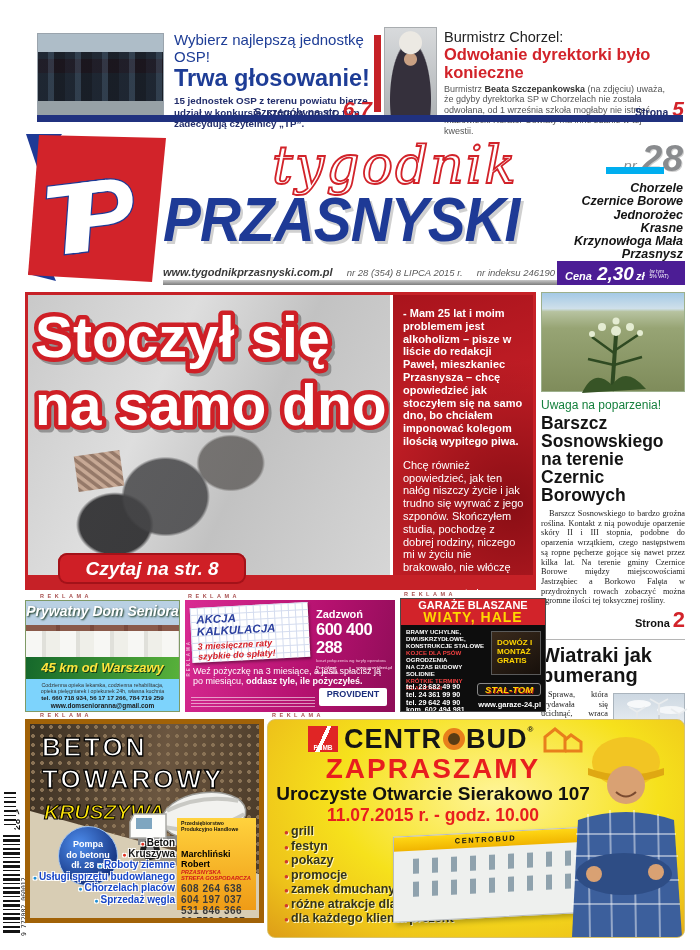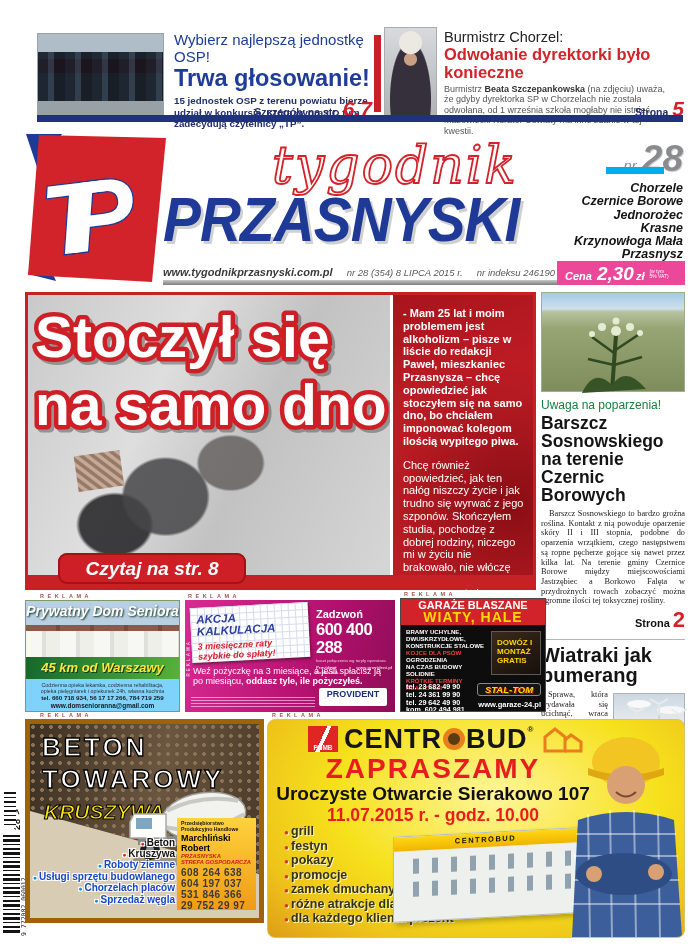--- a/index.html
+++ b/index.html
@@ -54,21 +54,21 @@
   .m-issue { left:565px; top:138px; width:118px; text-align:right; }
   .m-issue .nr { font:400 italic 15px "Liberation Sans",sans-serif; color:#8a8c8e; margin-right:5px; }
   .m-issue .n28 { font:800 italic 37px "Liberation Sans",sans-serif; color:#898b8e; text-shadow:1px 1px 0 #cfcfcf; }
   .cyan-bar { left:606px; top:167px; width:58px; height:7px; background:#00aeef; }
   .m-towns { left:520px; top:182px; width:163px; text-align:right; }
   .m-towns span { display:block; font:700 italic 12.5px/13.3px "Liberation Sans",sans-serif; color:#141414; }
   .m-info { left:163px; top:266px; width:392px; display:flex; justify-content:space-between; align-items:baseline; }
   .m-web { font:700 italic 11px "Liberation Sans",sans-serif; color:#3a3a3a; }
   .m-it  { font:400 italic 9.5px "Liberation Sans",sans-serif; color:#5a5a5a; }
   .gray-bar { left:163px; top:280px; width:394px; height:5px; background:linear-gradient(#c8c8c8,#7d7d7d); }
-  .price { left:557px; top:261px; width:128px; height:24px; background:#ec4899; color:#fff;
+  .price { left:557px; top:261px; width:128px; height:24px; background:#4c1d95; color:#fff;
            display:flex; align-items:baseline; padding:2px 6px 0 8px; }
   .price .pl { font:700 italic 11px "Liberation Sans",sans-serif; }
   .price .pv { font:800 italic 19px "Liberation Sans",sans-serif; margin:0 2px 0 5px; }
   .price .pc { font:700 italic 11px "Liberation Sans",sans-serif; }
   .price .pn { font:400 5px/5.5px "Liberation Sans",sans-serif; margin-left:5px; align-self:center; }
 
   
   .lead { left:25px; top:292px; width:511px; height:298px; border:3px solid #c62127; background:#fff; }
   .lead-photo { position:absolute; left:0; top:0; width:362px; height:280px; overflow:hidden;
       background:
@@ -193,21 +193,21 @@
   .beton-list { position:absolute; right:84px; bottom:12px; width:152px; list-style:none; text-align:right; }
   .beton-list li { font:800 10px/10.4px "Liberation Sans",sans-serif; color:#1746c8;
       text-shadow:1px 1px 0 #fff,-1px -1px 0 #fff,1px -1px 0 #fff,-1px 1px 0 #fff; }
   .beton-list li:nth-child(1), .beton-list li:nth-child(2) { color:#101010; }
   .beton-list li::after { content:""; display:none; }
   .beton-list li::before { content:"● "; font-size:7px; color:#1f8fd6; }
   .beton-list li:nth-child(1)::before, .beton-list li:nth-child(2)::before { color:#e03020; }
   .beton-panel { position:absolute; right:3px; bottom:8px; width:79px; height:92px;
       background:linear-gradient(#ffd23d,#ef9b16); padding:3px 4px; }
   .bp-c1 { font:800 5.2px/5.8px "Liberation Sans",sans-serif; color:#111; }
-  .bp-name { font:800 9px/10px "Liberation Sans",sans-serif; color:#000; margin-top:0; }
+  .bp-name { font:800 9px/10px "Liberation Sans",sans-serif; color:#000; margin-top:16px; }
   .bp-c3 { font:800 5.8px/6.4px "Liberation Sans",sans-serif; color:#d21a1a; font-style:italic; }
   .bp-phone { font:800 10px/10.8px "Liberation Sans",sans-serif; color:#3a3a3a; letter-spacing:.5px; }
   .bp-phones { margin-top:3px; }
 
   
   .cb { left:267px; top:719px; width:418px; height:219px; border-radius:8px; border:1px solid #d8c26a;
       overflow:hidden; position:absolute;
       background:radial-gradient(ellipse at 55% 35%, #fff59a, #f6e11c 50%, #eec31a 78%, #dd9d18); }
   .cb-phmb { position:absolute; left:40px; top:6px; width:30px; height:26px; background:#e02525;
       background-image:linear-gradient(115deg, rgba(0,0,0,0) 46%, #fff 46% 56%, rgba(0,0,0,0) 56%);
@@ -451,20 +451,25 @@
       <rect x="14" y="42" width="16" height="11" fill="#7fa6c0"></rect>
       <g>
         <circle cx="28" cy="74" r="10" fill="#1d1d1d"></circle>
           <circle cx="28" cy="74" r="4" fill="#8a8a8a"></circle>
         <circle cx="80" cy="74" r="10" fill="#1d1d1d"></circle>
           <circle cx="80" cy="74" r="4" fill="#8a8a8a"></circle>
         <circle cx="104" cy="74" r="10" fill="#1d1d1d"></circle>
           <circle cx="104" cy="74" r="4" fill="#8a8a8a"></circle>
       </g>
     </svg>
+    <div class="pump">
+      <div>Pompa</div>
+      <div>do betonu</div>
+      <div>dł. 28 m</div>
+    </div>
     <ul class="beton-list">
       <li>Beton</li>
       <li>Kruszywa</li>
       <li>Roboty ziemne</li>
       <li>Usługi sprzętu budowlanego</li>
       <li>Chorzelach placów</li>
       <li>Sprzedaż węgla</li>
     </ul>
     <div class="beton-panel">
       <div class="bp-c1">Przedsiębiorstwo</div>

